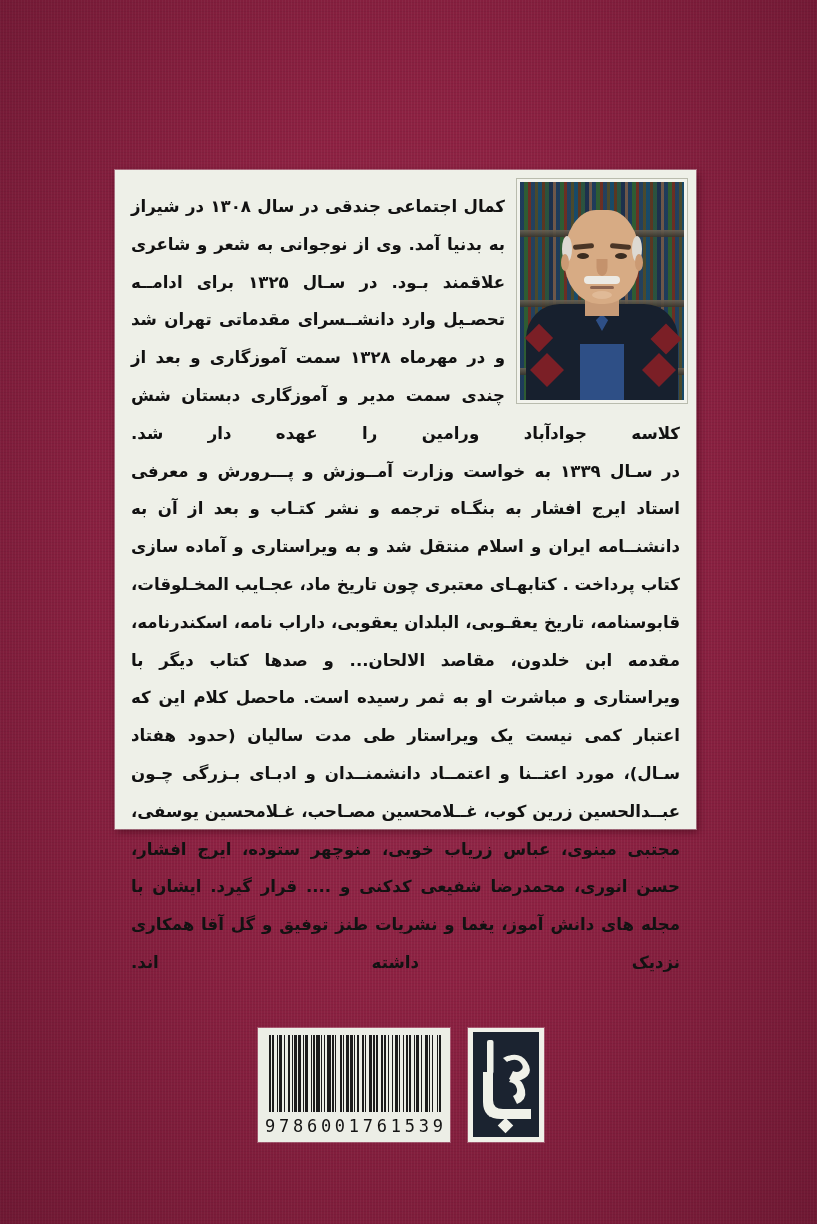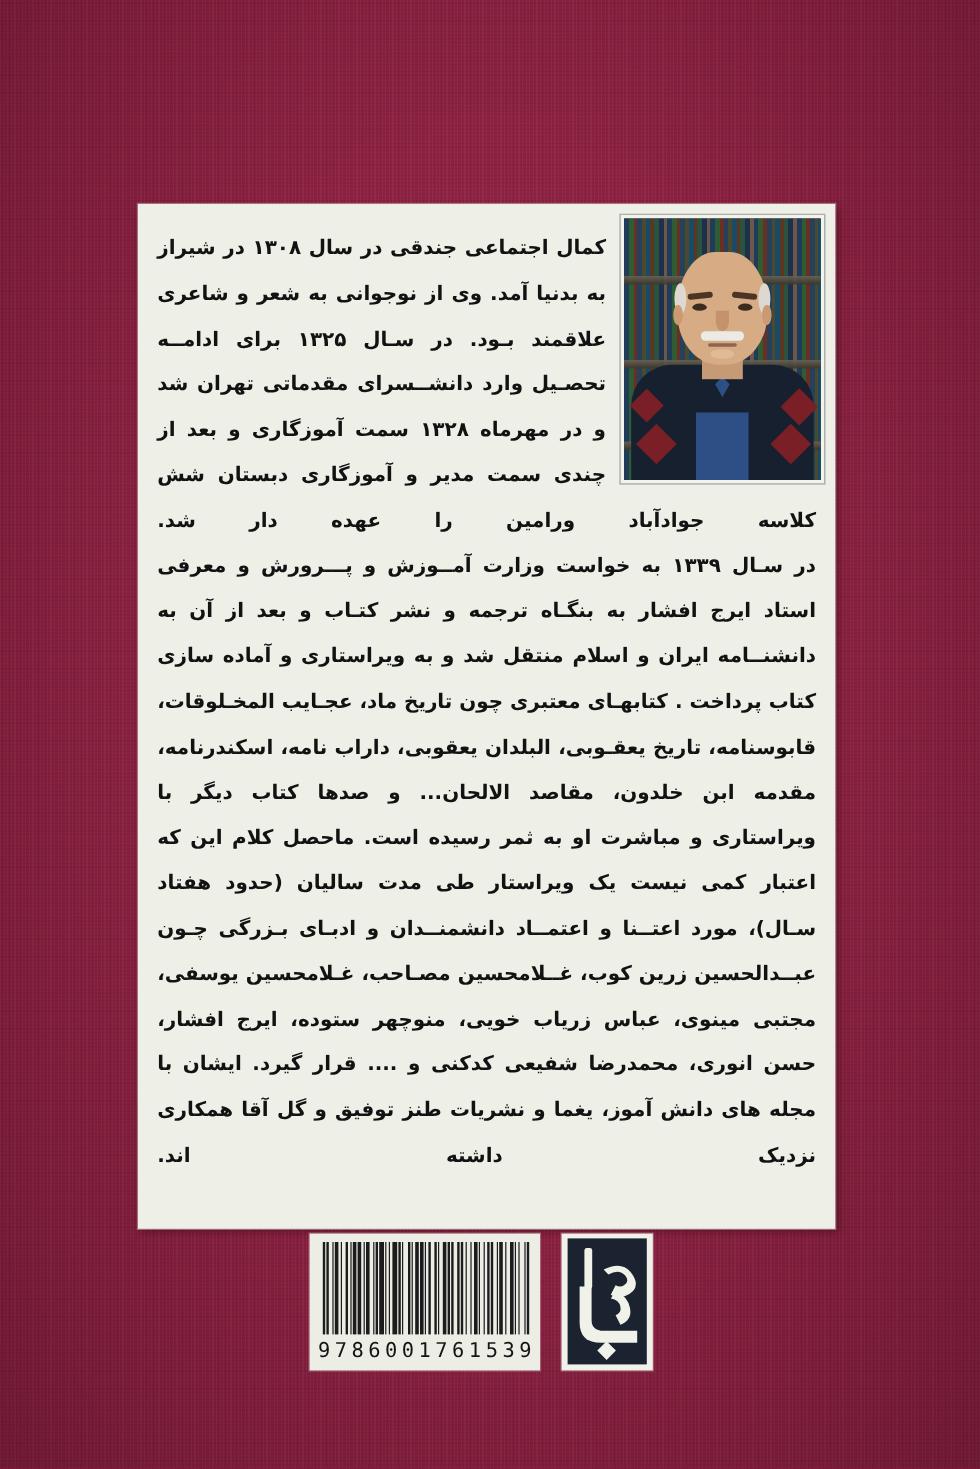--- a/index.html
+++ b/index.html
@@ -77,21 +77,21 @@
         rgba(255,255,255,.05) 0%, rgba(0,0,0,0) 45%,
         rgba(40,4,16,.30) 100%);
   }
   
   .pat-svg{position:absolute;inset:0;opacity:.55;}
 
   
   #blurb-panel{
     position:absolute;
     left:115px;top:170px;
-    width:581px;height:854px;
+    width:581px;height:659px;
     background:#eef0e8;
     box-shadow:0 0 0 1px rgba(255,255,255,.35), 2px 3px 7px rgba(40,0,14,.45);
   }
 
   
   #author-photo{
     float:right;
     width:164px;height:218px;
     margin:9px 9px 6px 12px;
     background:#2d3548;

